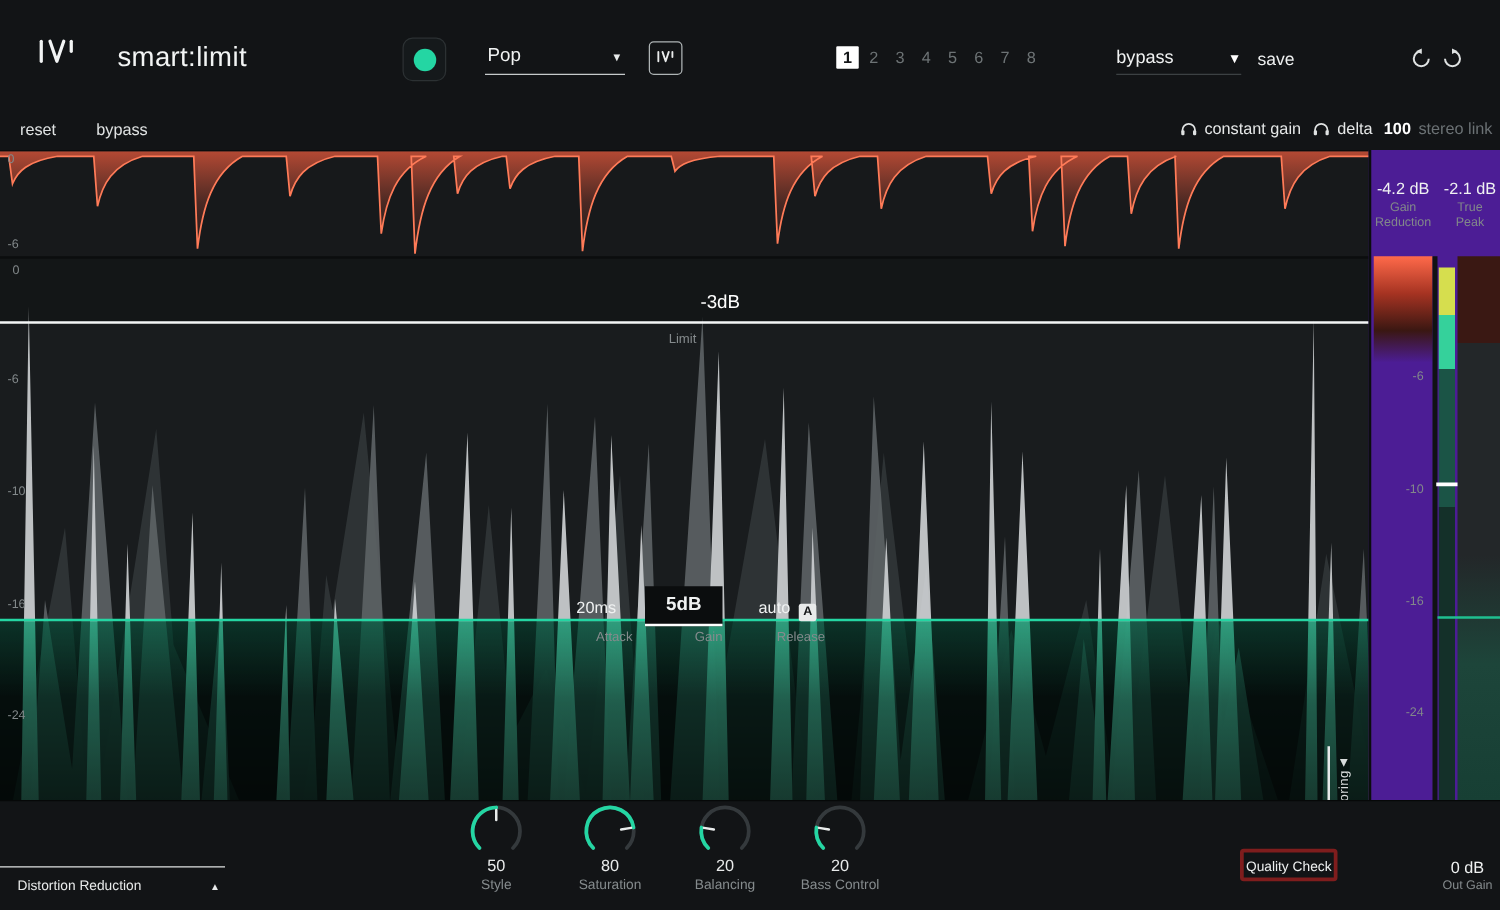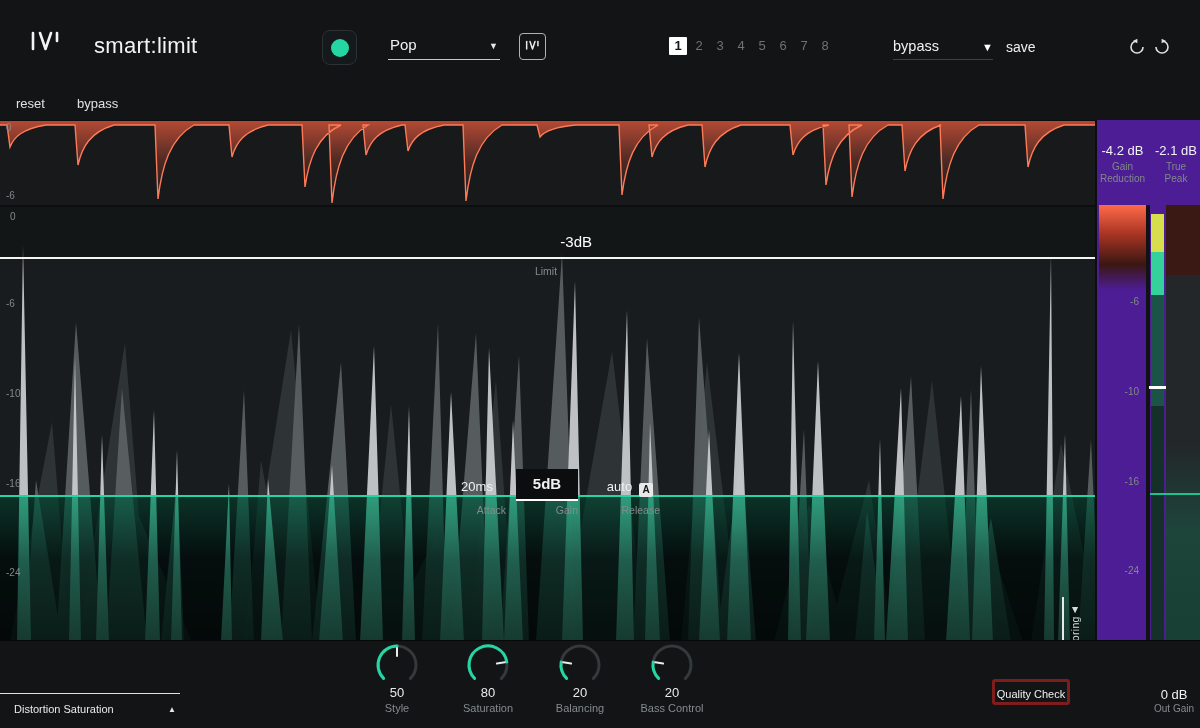--- a/index.html
+++ b/index.html
@@ -149,20 +149,42 @@
       <svg viewBox="0 0 18 18" width="18" height="18">
         <path d="M9 3 A6 6 0 1 1 3 9" fill="none" stroke="#dfe2e2" stroke-width="1.6"></path>
         <path d="M8.6 0.8 L13.2 3 L8.6 5.2 Z" fill="#dfe2e2"></path>
       </svg>
     </div>
   </div>
 
   <div class="subbar">
     <span class="reset-btn">reset</span>
     <span class="bypass-btn">bypass</span>
+    <div class="subbar-right">
+      <div class="sb-group">
+        <svg viewBox="0 0 14 12" width="14" height="12">
+          <path d="M2 9 V7 a5 5 0 0 1 10 0 V9" fill="none" stroke="#dfe2e2" stroke-width="1.4"></path>
+          <rect x="1" y="7.2" width="2.6" height="4" rx="1" fill="#dfe2e2"></rect>
+          <rect x="10.4" y="7.2" width="2.6" height="4" rx="1" fill="#dfe2e2"></rect>
+        </svg>
+        <span class="sb-label">constant gain</span>
+      </div>
+      <div class="sb-group">
+        <svg viewBox="0 0 14 12" width="14" height="12">
+          <path d="M2 9 V7 a5 5 0 0 1 10 0 V9" fill="none" stroke="#dfe2e2" stroke-width="1.4"></path>
+          <rect x="1" y="7.2" width="2.6" height="4" rx="1" fill="#dfe2e2"></rect>
+          <rect x="10.4" y="7.2" width="2.6" height="4" rx="1" fill="#dfe2e2"></rect>
+        </svg>
+        <span class="sb-label">delta</span>
+      </div>
+      <div class="sb-group">
+        <span class="sb-val">100</span>
+        <span class="sb-dim">stereo link</span>
+      </div>
+    </div>
   </div>
 
   <div class="strip">
     <svg id="grSvg" width="1095" height="85">
         <defs>
           <linearGradient id="gfill" x1="0" y1="0" x2="0" y2="1">
             <stop offset="0" stop-color="#e8593c" stop-opacity="0.75"></stop>
             <stop offset="0.5" stop-color="#e8593c" stop-opacity="0.25"></stop>
             <stop offset="1" stop-color="#e8593c" stop-opacity="0"></stop>
           </linearGradient>
@@ -231,21 +253,21 @@
     <div class="rm-green-line"></div>
 
     <span class="rm-ax" style="top:176px">-6</span>
     <span class="rm-ax" style="top:266px">-10</span>
     <span class="rm-ax" style="top:356px">-16</span>
     <span class="rm-ax" style="top:445px">-24</span>
   </div>
 
   <div class="footer">
     <div class="dist-line"></div>
-    <div class="dist-toggle">Distortion Saturation</div>
+    <div class="dist-toggle">Distortion Reduction</div>
     <div class="dist-arr">▲</div>
 
     <div class="knob" style="left:373px;top:0">
       <div class="knob-dial">
           <svg viewBox="0 0 48 48" class="knob-svg">
             <path d="M10.6 37.4 A 19 19 0 1 1 37.4 37.4" fill="none" stroke="#34393c" stroke-width="3" stroke-linecap="round"></path>
             <path d="M10.6 37.4 A 19 19 0 0 1 24.0 5.0" fill="none" stroke="#24d6a3" stroke-width="3" stroke-linecap="round"></path>
             <line x1="24.0" y1="15.0" x2="24.0" y2="7.0" stroke="#e9ecec" stroke-width="2" stroke-linecap="round"></line>
           </svg>
         </div>

